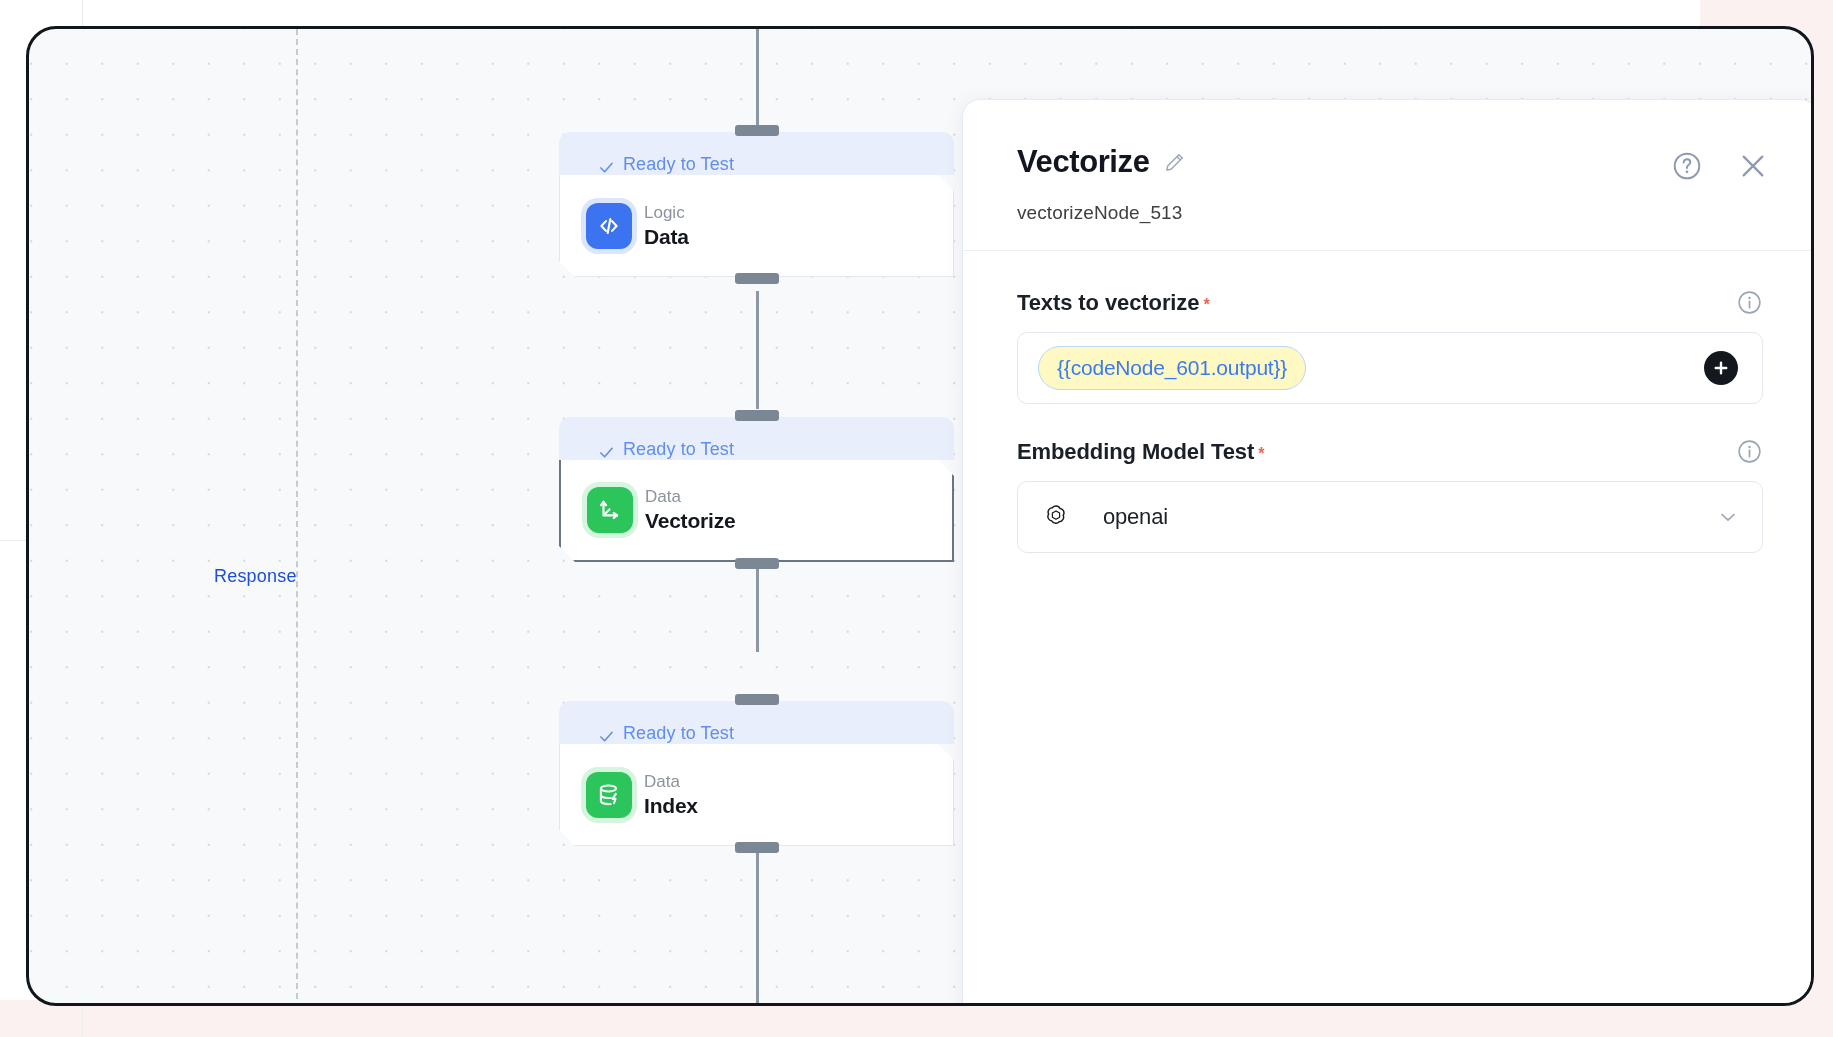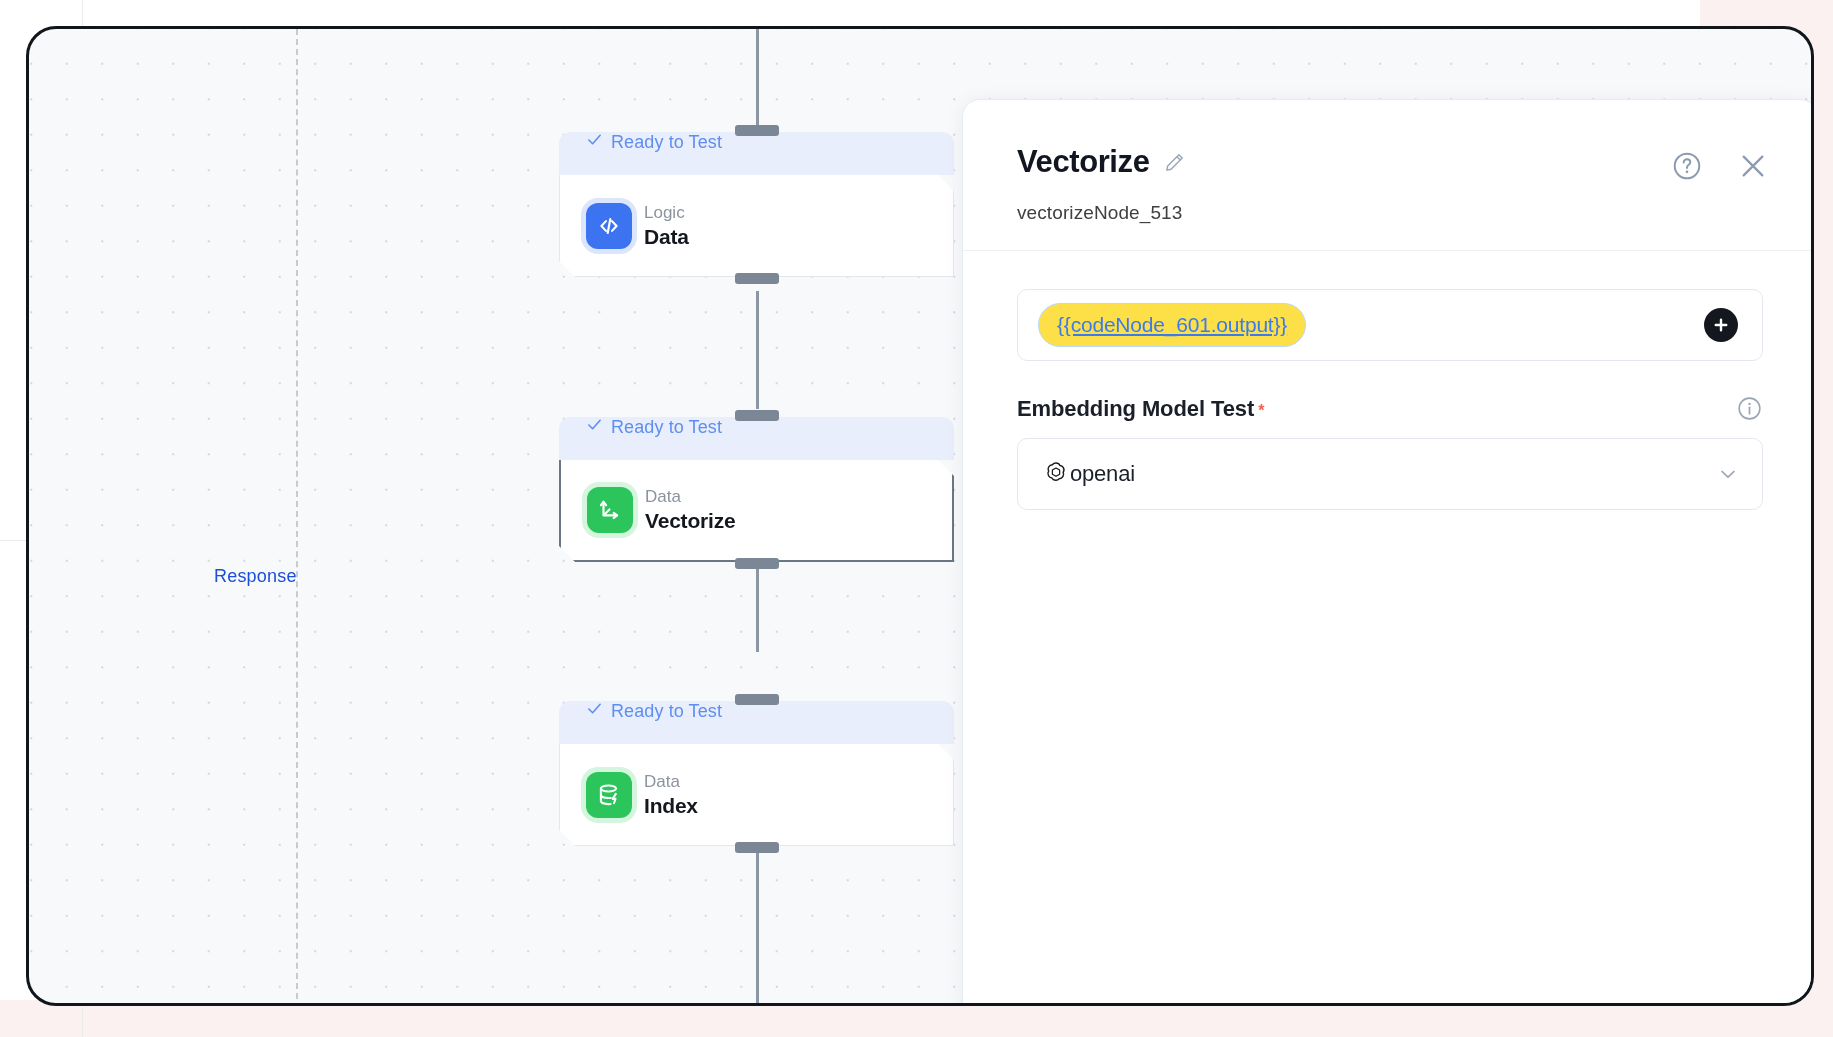--- a/index.html
+++ b/index.html
@@ -84,22 +84,22 @@
   
   .flow-node {
     position: absolute;
     width: 395px;
   }
   .node-status-bar {
     background: #e8eefc;
     border-radius: 12px 12px 0 0;
     height: 43px;
     display: flex;
-    align-items: flex-start;
-    padding-left: 28px;
+    align-items: flex-end;
+    padding-left: 40px;
     gap: 9px;
   }
   .node-status-check {
     width: 15px; height: 15px;
     display: block;
   }
   .node-status-text {
     font-size: 18px;
     color: #5f8ef0;
     font-weight: 500;
@@ -219,49 +219,48 @@
   .token-input {
     border: 1px solid #e4e8ee;
     border-radius: 10px;
     min-height: 72px;
     display: flex;
     align-items: center;
     justify-content: space-between;
     padding: 0 24px 0 20px;
   }
   .token-chip {
-    background: #fde047;
+    background: #fef9c3;
     border: 1px solid #b9d8fb;
     border-radius: 999px;
     padding: 9px 18px;
     font-size: 21px;
     color: #3a7bf0;
     letter-spacing: -.2px;
-    text-decoration: underline;
   }
   .add-token-btn {
     width: 34px; height: 34px;
     border-radius: 50%;
     background: #14181e;
     border: none;
     cursor: pointer;
     display: flex;
     align-items: center;
     justify-content: center;
     flex: none;
   }
 
   .select-control {
     border: 1px solid #e4e8ee;
     border-radius: 10px;
     height: 72px;
     display: flex;
     align-items: center;
     padding: 0 22px 0 24px;
-    gap: 0;
+    gap: 33px;
     cursor: pointer;
     background: #fff;
     margin-bottom: 18px;
   }
   .select-value {
     font-size: 22px;
     color: #1b2029;
     letter-spacing: -.2px;
     flex: 1;
   }
@@ -389,20 +388,32 @@
           <svg width="32" height="32" viewBox="0 0 24 24" fill="none">
             <path d="M5 5 L19 19 M19 5 L5 19" stroke="#8d9bb0" stroke-width="1.7" stroke-linecap="round"></path>
           </svg>
         </button>
       </div>
     </div>
 
     <div id="panel-body">
 
       <div class="field-block">
+        <div class="field-label-row">
+          <span>
+            <span class="field-label">Texts to vectorize</span><span class="field-required">*</span>
+          </span>
+          <span style="display:flex;cursor:pointer;">
+            <svg width="27" height="27" viewBox="0 0 24 24" fill="none">
+              <circle cx="12" cy="12" r="9.2" stroke="#9aa6b6" stroke-width="1.4"></circle>
+              <circle cx="12" cy="7.9" r="1.05" fill="#9aa6b6"></circle>
+              <path d="M12 10.9 V16.6" stroke="#9aa6b6" stroke-width="1.5" stroke-linecap="round"></path>
+            </svg>
+          </span>
+        </div>
         <div class="token-input">
           <span class="token-chip">{{codeNode_601.output}}</span>
           <button class="add-token-btn">
             <svg width="18" height="18" viewBox="0 0 24 24" fill="none">
               <path d="M12 5 V19 M5 12 H19" stroke="#fff" stroke-width="3.2" stroke-linecap="round"></path>
             </svg>
           </button>
         </div>
       </div>
 

